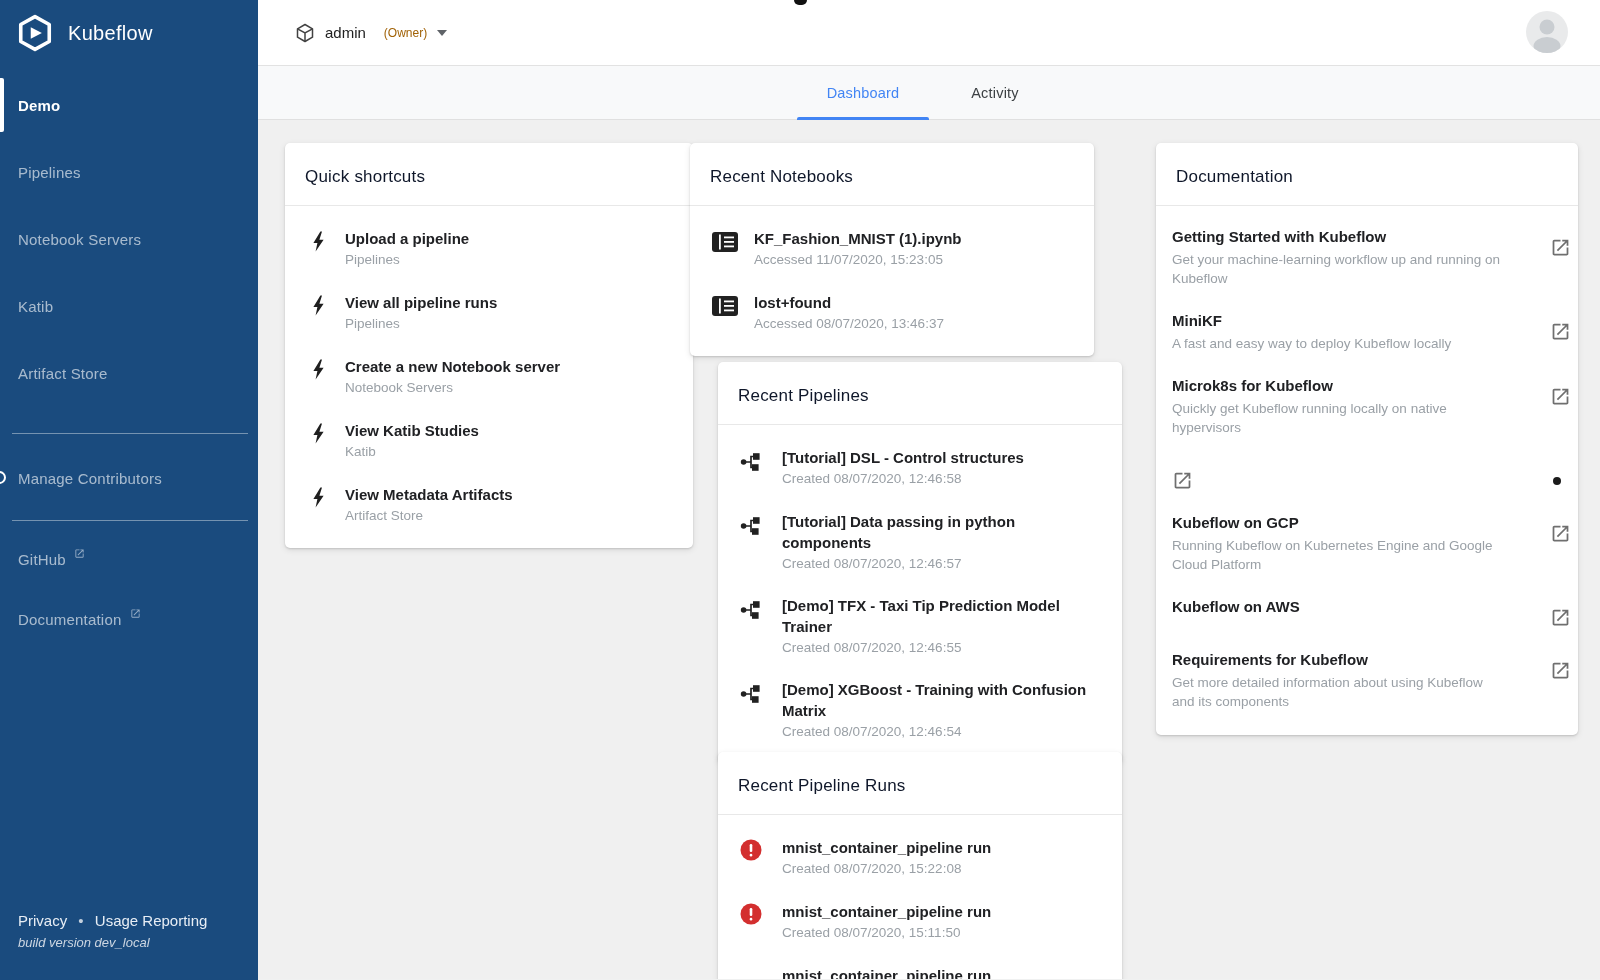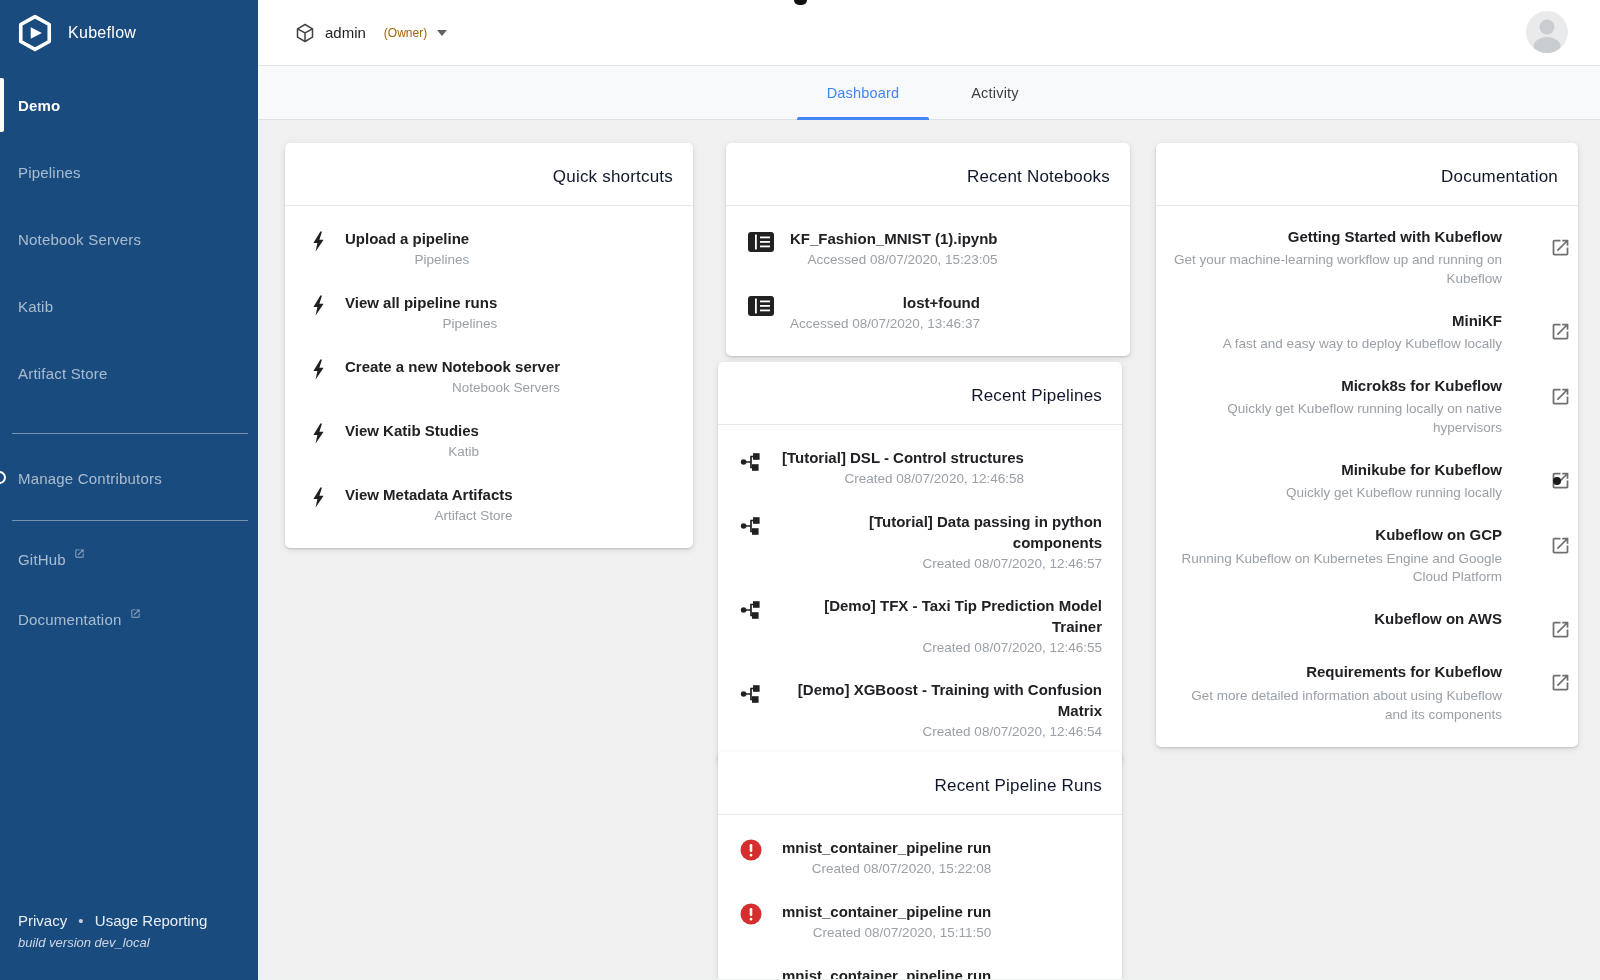--- a/index.html
+++ b/index.html
@@ -5,21 +5,21 @@
   * { margin:0; padding:0; box-sizing:border-box; }
   html,body { width:1600px; height:980px; overflow:hidden; background:#f0f1f1;
               font-family:"Liberation Sans", sans-serif; }
   .app { display:flex; width:1600px; height:980px; }
 
   
   .sidebar { position:relative; width:258px; height:980px; background:#1a4b7e;
              flex:0 0 258px; z-index:3; }
   .brand { display:flex; align-items:center; gap:14px; height:66px; padding-left:16px; cursor:pointer; }
   .brand-logo { width:38px; height:38px; display:flex; }
-  .brand-name { color:#fff; font-size:16px; font-weight:500; letter-spacing:.3px; }
+  .brand-name { color:#fff; font-size:20px; font-weight:500; letter-spacing:.3px; }
   .nav { margin-top:6px; }
   .nav-item { position:relative; height:67px; display:flex; align-items:center;
               padding-left:18px; font-size:15px; color:rgba(255,255,255,.62);
               letter-spacing:.2px; cursor:pointer; }
   .nav-item.active { color:#fff; font-weight:700; }
   .active-bar { position:absolute; left:0; top:6px; width:4px; height:54px;
                 background:#fff; border-radius:0 2px 2px 0; }
   .nav-item.sm { height:60px; }
   .nav-divider { height:1px; background:rgba(255,255,255,.4); margin:0 10px 0 12px; }
   .nav-divider.d1 { margin-top:26px; margin-bottom:11px; }
@@ -27,21 +27,21 @@
   .ext-glyph { width:11px; height:11px; margin-left:8px; margin-bottom:12px; opacity:.85; }
   .edge-handle { position:absolute; left:-7px; top:471px; width:13px; height:13px;
                  border:2px solid #fff; border-radius:50%; }
   .sidebar-footer { position:absolute; left:18px; bottom:30px; }
   .footer-links { font-size:15px; color:#e8eef5; }
   .footer-links .lnk { cursor:pointer; }
   .footer-links .dot { margin:0 7px; color:#c4d0dd; }
   .build { margin-top:6px; font-size:13px; font-style:italic; color:#ccd6e2; }
 
   
-  .main { position:relative; width:1342px; height:720px;text-align:right; }
+  .main { position:relative; width:1342px; height:720px; }
   .top-fragment { position:absolute; left:536px; top:0; width:13px; height:5px;
                   background:#111; border-radius:0 0 5px 5px; z-index:9; }
 
   .topbar { position:relative; height:66px; background:#fff; border-bottom:1px solid #e2e2e2;
             display:flex; align-items:center; padding-left:37px; }
   .ns-select { display:flex; align-items:center; cursor:pointer; }
   .ns-icon { width:20px; height:20px; display:flex; }
   .ns-name { margin-left:10px; font-size:15px; color:#212121; }
   .ns-role { margin-left:18px; font-size:12px; color:#a16207; }
   .ns-caret { margin-left:10px; display:flex; }
@@ -61,21 +61,21 @@
 
   
   .card { position:absolute; background:#fff; border-radius:5px;
           box-shadow:0 1px 2px rgba(0,0,0,.14), 0 2px 6px rgba(0,0,0,.10); }
   .card-header { padding:24px 20px 18px 20px; }
   .card-title { font-size:17px; color:#0f172a; letter-spacing:.2px; }
   .card-sep { height:1px; background:#e8e8e8; }
   .card-list { padding:10px 0 12px 0; }
 
   #card-shortcuts { left:27px;  top:23px; width:408px; }
-  #card-notebooks { left:468px; top:23px; width:404px; }
+  #card-notebooks { left:432px; top:23px; width:404px; }
   #card-pipelines { left:460px; top:242px; width:404px; }
   #card-runs      { left:460px; top:632px; width:404px; height:420px; }
   #card-docs      { left:898px; top:23px; width:422px; }
 
   .row { display:flex; align-items:flex-start; padding:12px 20px 12px 22px; cursor:pointer; }
   .row-ico { flex:0 0 auto; display:flex; margin-top:2px; }
   .row-text { margin-left:0; }
   .row-title { font-size:15px; font-weight:700; color:#202124; line-height:1.4; }
   .row-sub { margin-top:3px; font-size:13.5px; color:#9aa0a6; }
 
@@ -302,21 +302,21 @@
         <div class="card-sep"></div>
         <div class="card-list">
           <div class="row nb-row">
             <span class="row-ico">
                 <svg viewBox="0 0 26 20" width="26" height="20">
                   <use href="#i-notebook"></use>
                 </svg>
               </span>
             <div class="row-text">
               <div class="row-title">KF_Fashion_MNIST (1).ipynb</div>
-              <div class="row-sub">Accessed 08/07/2020, 15:23:05</div>
+              <div class="row-sub">Accessed 11/07/2020, 15:23:05</div>
             </div>
           </div>
           <div class="row nb-row">
             <span class="row-ico">
                 <svg viewBox="0 0 26 20" width="26" height="20">
                   <use href="#i-notebook"></use>
                 </svg>
               </span>
             <div class="row-text">
               <div class="row-title">lost+found</div>
@@ -453,24 +453,20 @@
               <div class="doc-title">Microk8s for Kubeflow</div>
               <div class="doc-desc">Quickly get Kubeflow running locally on native hypervisors</div>
             </div>
             <span class="doc-ico">
                 <svg viewBox="0 0 24 24" width="21" height="21">
                   <use href="#i-open-new" fill="#6f6f6f"></use>
                 </svg>
               </span>
           </div>
           <div class="doc-row">
-            <div class="doc-text">
-              <div class="doc-title">Minikube for Kubeflow</div>
-              <div class="doc-desc">Quickly get Kubeflow running locally</div>
-            </div>
             <span class="doc-ico">
                 <svg viewBox="0 0 24 24" width="21" height="21">
                   <use href="#i-open-new" fill="#6f6f6f"></use>
                 </svg>
               </span>
           </div>
           <div class="doc-row">
             <div class="doc-text">
               <div class="doc-title">Kubeflow on GCP</div>
               <div class="doc-desc">Running Kubeflow on Kubernetes Engine and Google Cloud Platform</div>

